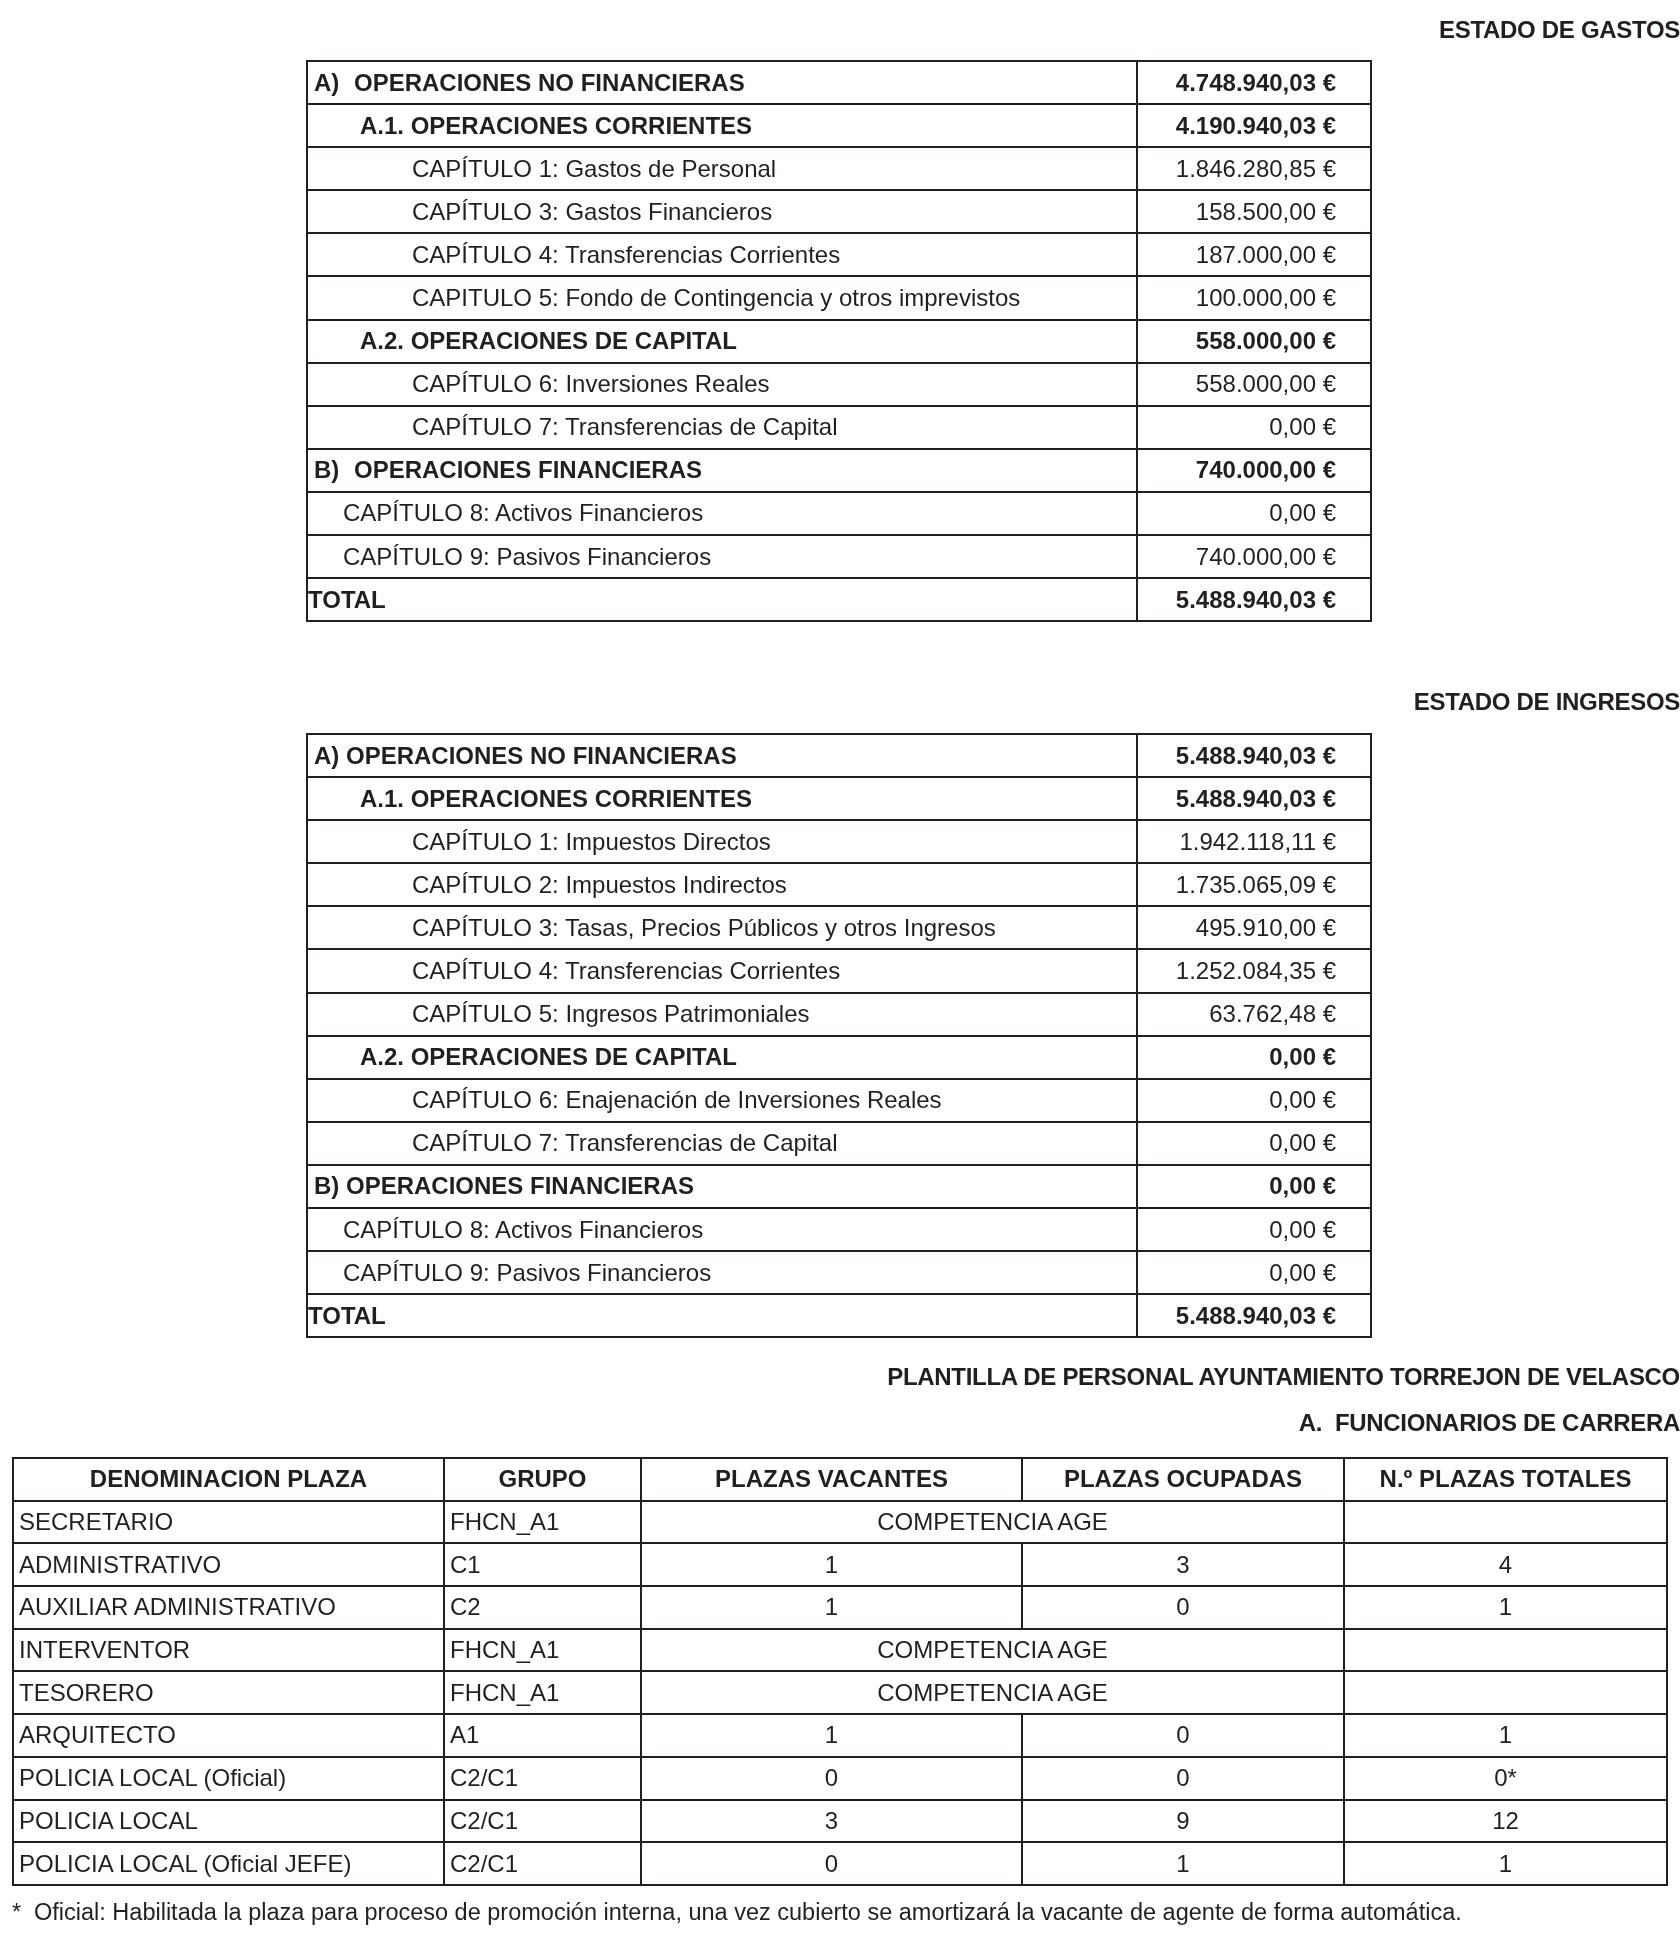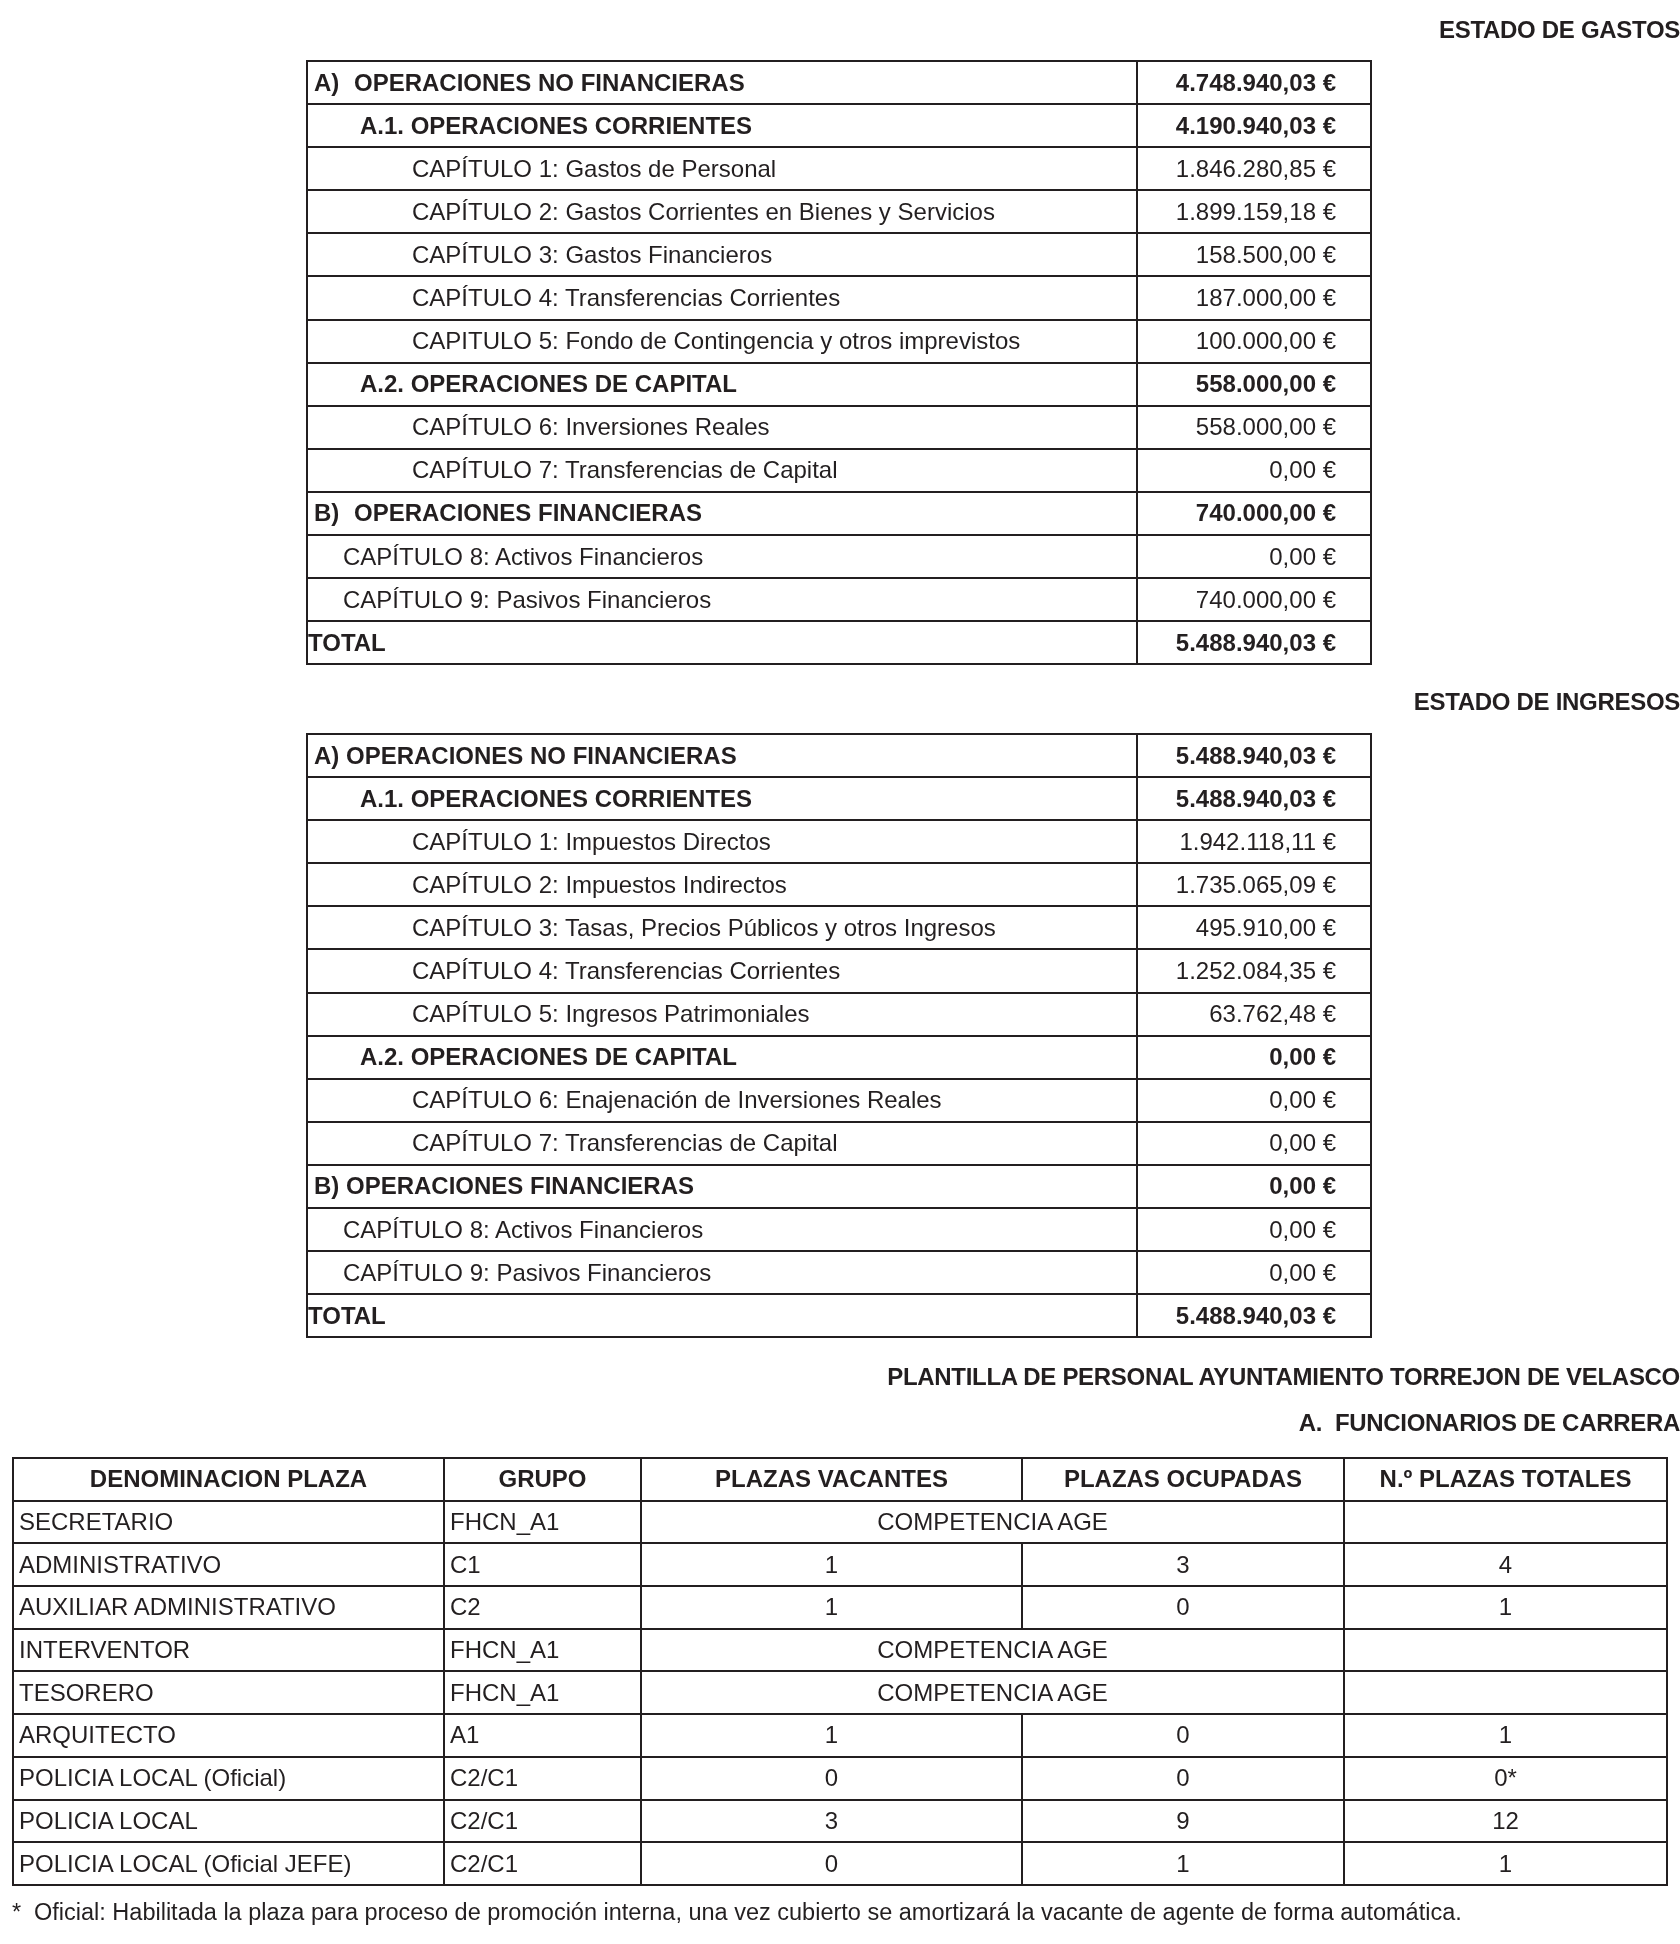--- a/index.html
+++ b/index.html
@@ -68,24 +68,20 @@
       </tr>
       <tr class="lvl1">
         <td class="label"><span>A.1. OPERACIONES CORRIENTES</span></td>
         <td class="amount">4.190.940,03 €</td>
       </tr>
       <tr class="lvl2">
         <td class="label"><span>CAPÍTULO 1: Gastos de Personal</span></td>
         <td class="amount">1.846.280,85 €</td>
       </tr>
       <tr class="lvl2">
-        <td class="label"><span>CAPÍTULO 2: Gastos Corrientes en Bienes y Servicios</span></td>
-        <td class="amount">1.899.159,18 €</td>
-      </tr>
-      <tr class="lvl2">
         <td class="label"><span>CAPÍTULO 3: Gastos Financieros</span></td>
         <td class="amount">158.500,00 €</td>
       </tr>
       <tr class="lvl2">
         <td class="label"><span>CAPÍTULO 4: Transferencias Corrientes</span></td>
         <td class="amount">187.000,00 €</td>
       </tr>
       <tr class="lvl2">
         <td class="label"><span>CAPITULO 5: Fondo de Contingencia y otros imprevistos</span></td>
         <td class="amount">100.000,00 €</td>

